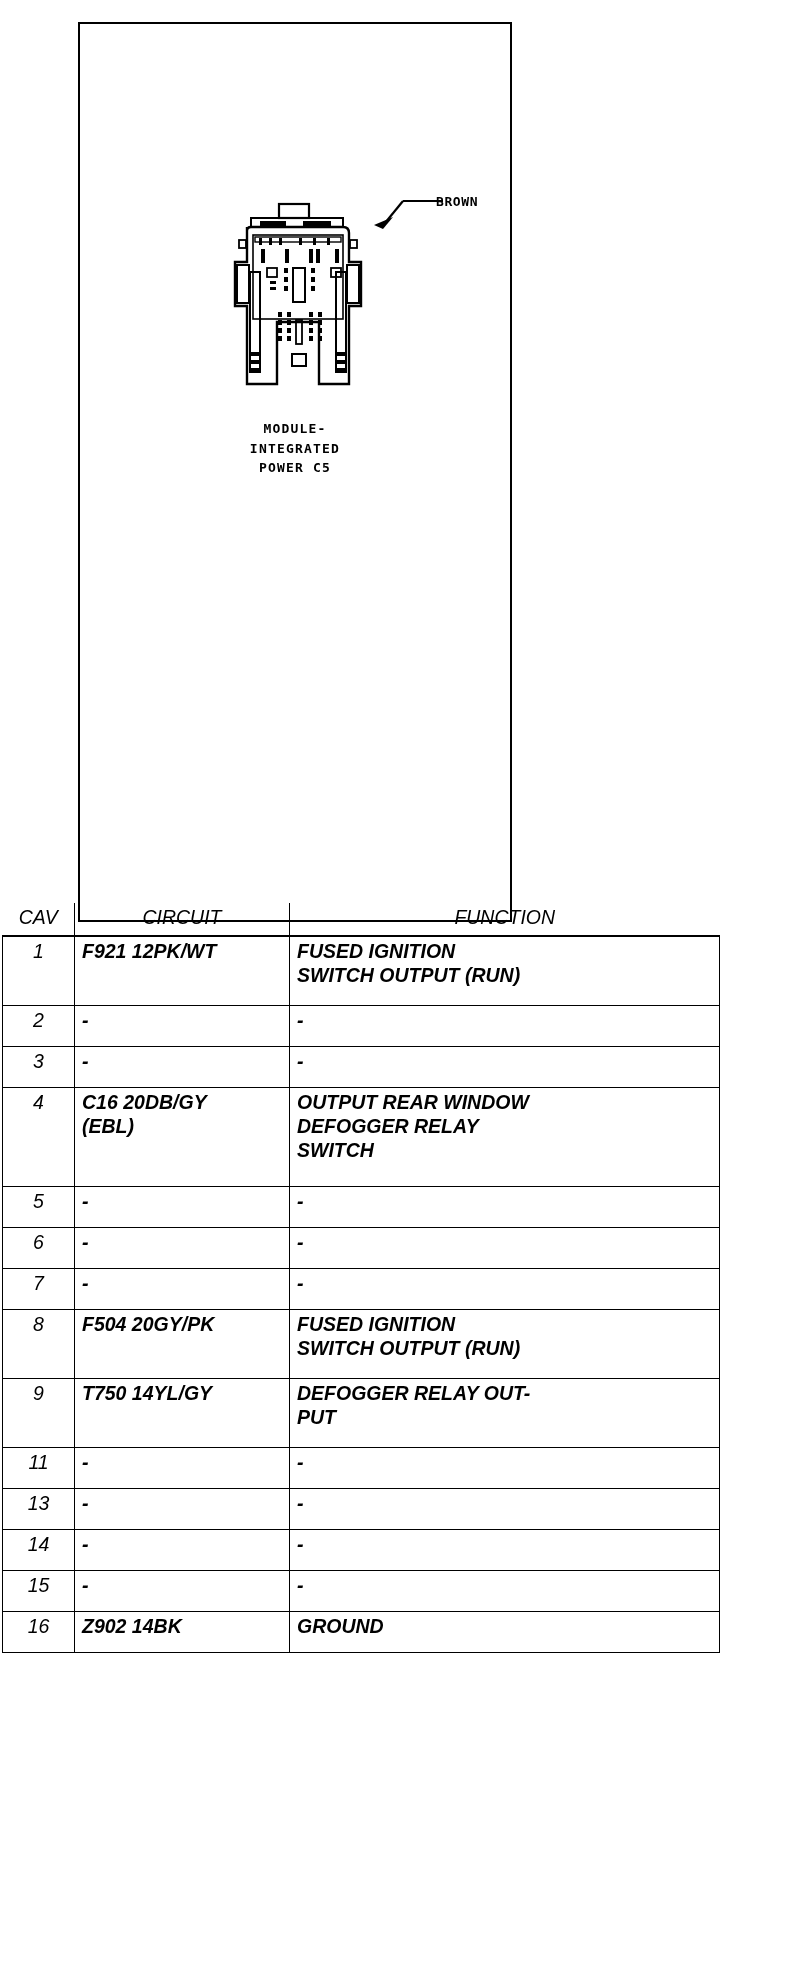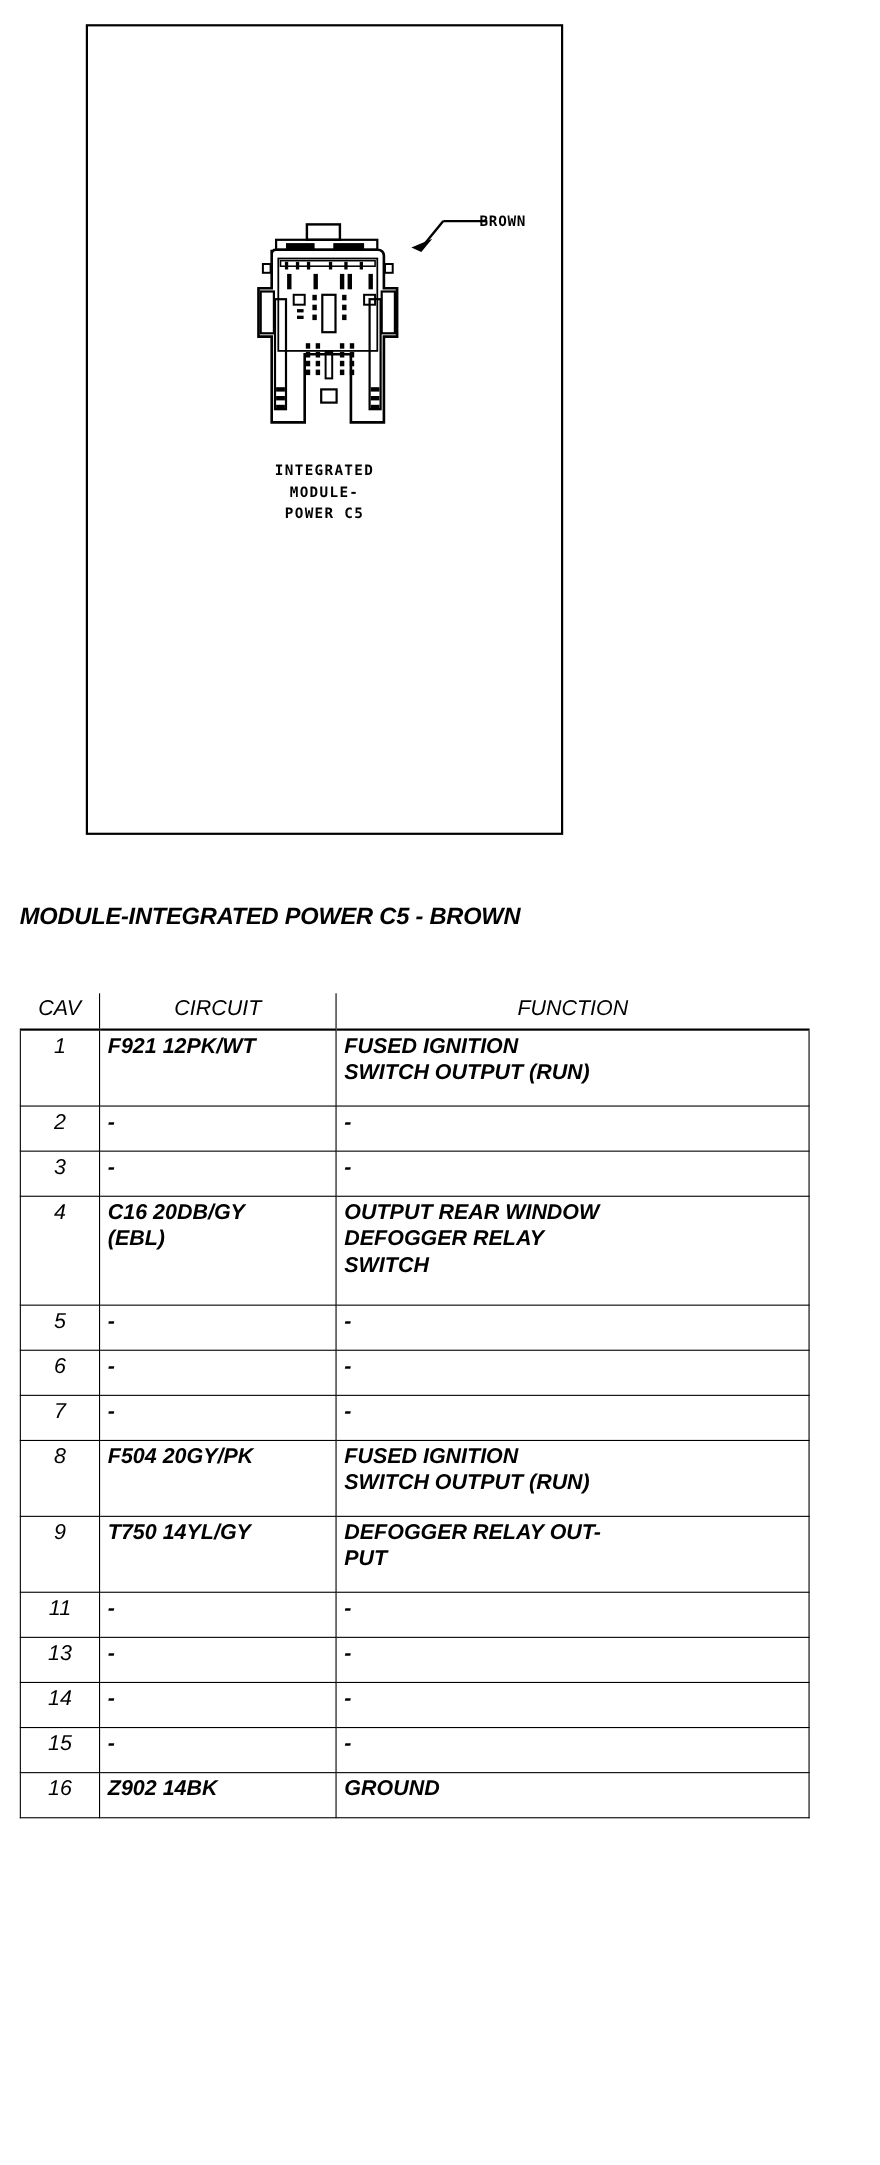--- a/index.html
+++ b/index.html
@@ -15,21 +15,21 @@
     color: #000000;
     overflow: hidden;
   }
 
   
   .diagram-panel {
     position: absolute;
     left: 78px;
     top: 22px;
     width: 434px;
-    height: 737px;
+    height: 900px;
     border: 2px solid #000;
     box-sizing: border-box;
     background: #fff;
   }
 
   .diagram-inner {
     position: absolute;
     inset: 0;
   }
 
@@ -86,21 +86,21 @@
     font-weight: bold;
     font-size: 21.5px;
     line-height: 1.28;
     letter-spacing: -0.2px;
   }
   .table-title div { white-space: nowrap; }
 
   
   .pinout-table {
     position: absolute;
-    left: 18px;
+    left: 2px;
     top: 903px;
     width: 717px;
     border-collapse: collapse;
     table-layout: fixed;
     font-family: "Liberation Sans", sans-serif;
     font-style: italic;
     font-size: 19.5px;
   }
   .pinout-table col.c-cav { width: 72px; }
   .pinout-table col.c-cir { width: 215px; }
@@ -232,29 +232,28 @@
         <rect x="28" y="166" width="8" height="4"></rect>
         <rect x="114" y="150" width="8" height="4"></rect>
         <rect x="114" y="158" width="8" height="4"></rect>
         <rect x="114" y="166" width="8" height="4"></rect>
       </g>
       <rect x="16" y="38" width="7" height="8" fill="none" stroke="#000" stroke-width="1.8"></rect>
       <rect x="127" y="38" width="7" height="8" fill="none" stroke="#000" stroke-width="1.8"></rect>
     </svg>
 
     <div class="conn-caption">
+      <div>MODULE-</div>
       <div>INTEGRATED</div>
-      <div>MODULE-</div>
       <div>POWER C5</div>
     </div>
   </div>
 </div>
 
 <div class="table-title">
-  <div>MODULE-INTEGRATED POWER C5 - BROWN</div>
 </div>
 
 <table class="pinout-table">
   <colgroup>
     <col class="c-cav">
       <col class="c-cir">
       <col class="c-fun">
   </colgroup>
   <thead>
     <tr>

